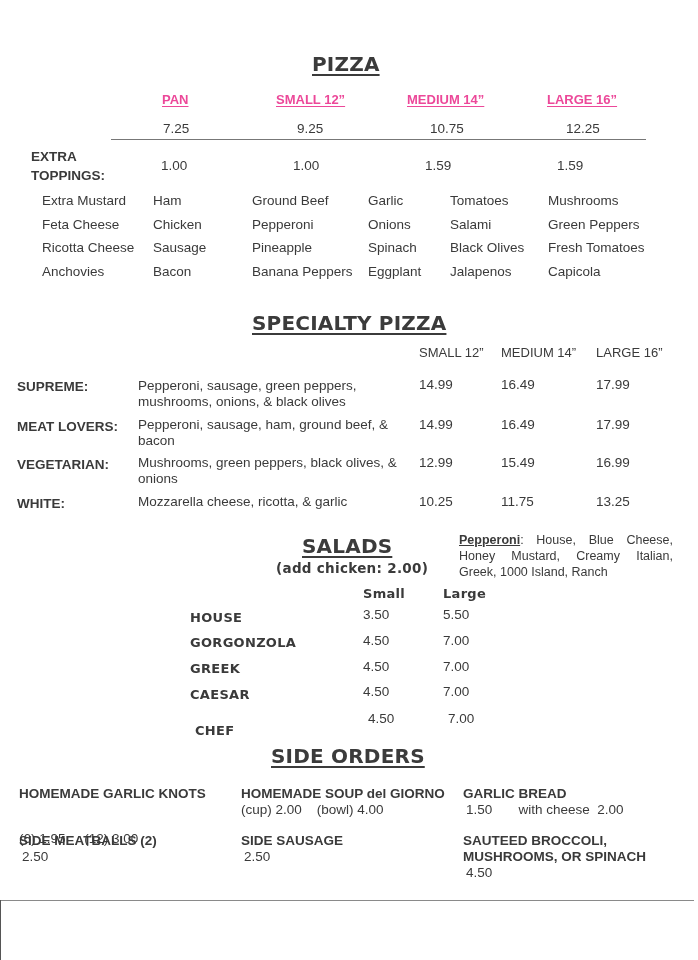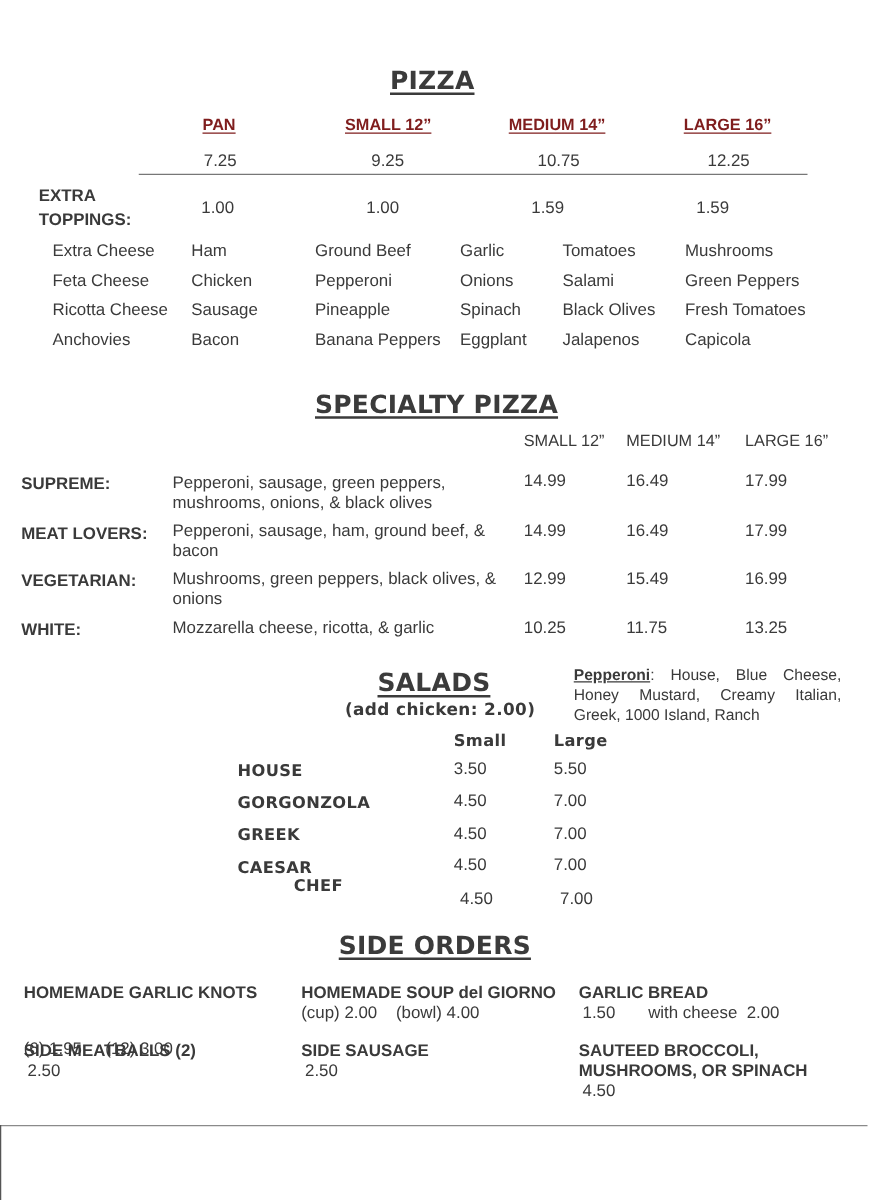--- a/index.html
+++ b/index.html
@@ -8,21 +8,21 @@
       font-family: "Liberation Sans", sans-serif; color: #3a3a3a;
     }
     .abs { position: absolute; white-space: nowrap; }
     .heading {
       font-family: "DejaVu Sans", sans-serif; font-weight: bold;
       text-decoration: underline; text-decoration-thickness: 2px; text-underline-offset: 3px;
       font-size: 20px; color: #3b3b3b; letter-spacing: 0.2px;
     }
     .colhead {
       font-weight: bold; font-size: 13px; text-decoration: underline; text-underline-offset: 2px;
-      color: #7f1d1d;
+      color: #ec4899;
     }
     .reg { font-size: 13.5px; color: #3a3a3a; }
     .bold-lbl { font-weight: bold; font-size: 13.5px; color: #3a3a3a; }
     .heavy-lbl { font-family: "DejaVu Sans", sans-serif; font-weight: bold; font-size: 13px; color: #3a3a3a; letter-spacing: 0.3px; }
     .rule { position: absolute; height: 1px; background: #777; }
     .desc { position: absolute; font-size: 13.5px; line-height: 16px; white-space: normal; color: #3a3a3a; }
     .dressing { position: absolute; font-size: 12.5px; line-height: 16px; text-align: justify; white-space: normal; color: #3a3a3a; }
     .dressing u { text-decoration: underline; font-weight: bold; }
   </style>
 </head>
@@ -44,21 +44,21 @@
 
 <div class="abs bold-lbl" style="left:31px; top:149px;">EXTRA</div>
 <div class="abs bold-lbl" style="left:31px; top:168px;">TOPPINGS:</div>
 
 <div class="abs reg" style="left:161px; top:158px;">1.00</div>
 <div class="abs reg" style="left:293px; top:158px;">1.00</div>
 <div class="abs reg" style="left:425px; top:158px;">1.59</div>
 <div class="abs reg" style="left:557px; top:158px;">1.59</div>
 
 <div>
-  <div class="abs reg" style="left:42px; top:193px;">Extra Cheese</div>
+  <div class="abs reg" style="left:42px; top:193px;">Extra Mustard</div>
   <div class="abs reg" style="left:153px; top:193px;">Ham</div>
   <div class="abs reg" style="left:252px; top:193px;">Ground Beef</div>
   <div class="abs reg" style="left:368px; top:193px;">Garlic</div>
   <div class="abs reg" style="left:450px; top:193px;">Tomatoes</div>
   <div class="abs reg" style="left:548px; top:193px;">Mushrooms</div>
 
   <div class="abs reg" style="left:42px; top:217px;">Feta Cheese</div>
   <div class="abs reg" style="left:153px; top:217px;">Chicken</div>
   <div class="abs reg" style="left:252px; top:217px;">Pepperoni</div>
   <div class="abs reg" style="left:368px; top:217px;">Onions</div>
@@ -140,21 +140,21 @@
   <div class="abs heavy-lbl" style="left:190px; top:661px;">GREEK</div>
   <div class="abs reg" style="left:363px; top:659px;">4.50</div>
   <div class="abs reg" style="left:443px; top:659px;">7.00</div>
 </div>
 <div>
   <div class="abs heavy-lbl" style="left:190px; top:687px;">CAESAR</div>
   <div class="abs reg" style="left:363px; top:684px;">4.50</div>
   <div class="abs reg" style="left:443px; top:684px;">7.00</div>
 </div>
 <div>
-  <div class="abs heavy-lbl" style="left:195px; top:702px;margin-left:40px;">CHEF</div>
+  <div class="abs heavy-lbl" style="left:195px; top:723px;">CHEF</div>
   <div class="abs reg" style="left:368px; top:711px;">4.50</div>
   <div class="abs reg" style="left:448px; top:711px;">7.00</div>
 </div>
 
 <div class="abs heading" style="left:271px; top:744px;">SIDE ORDERS</div>
 
 <div>
   <div class="abs bold-lbl" style="left:19px; top:786px;">HOMEMADE GARLIC KNOTS</div>
   <div class="abs reg" style="left:19px; top:802px; white-space:pre;margin-top:29px;">(6) 1.95     (12) 3.00</div>
 </div>

